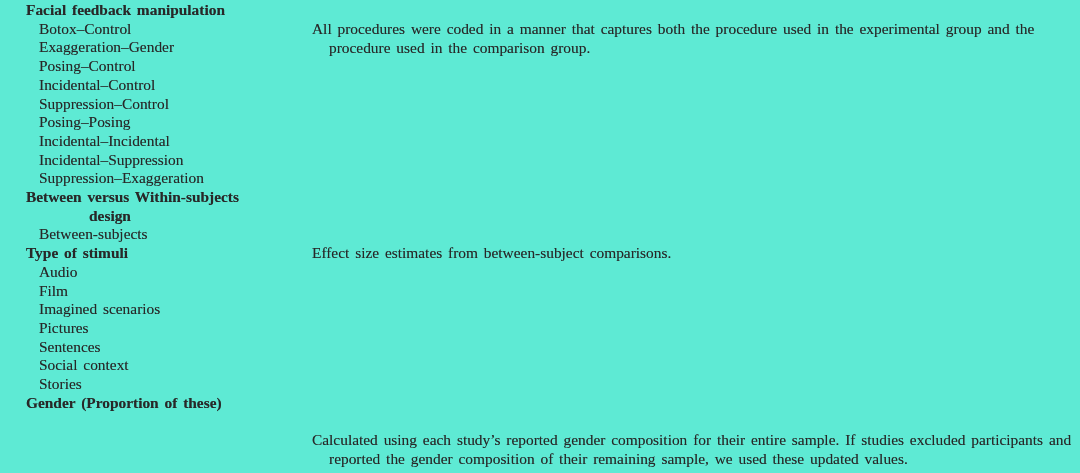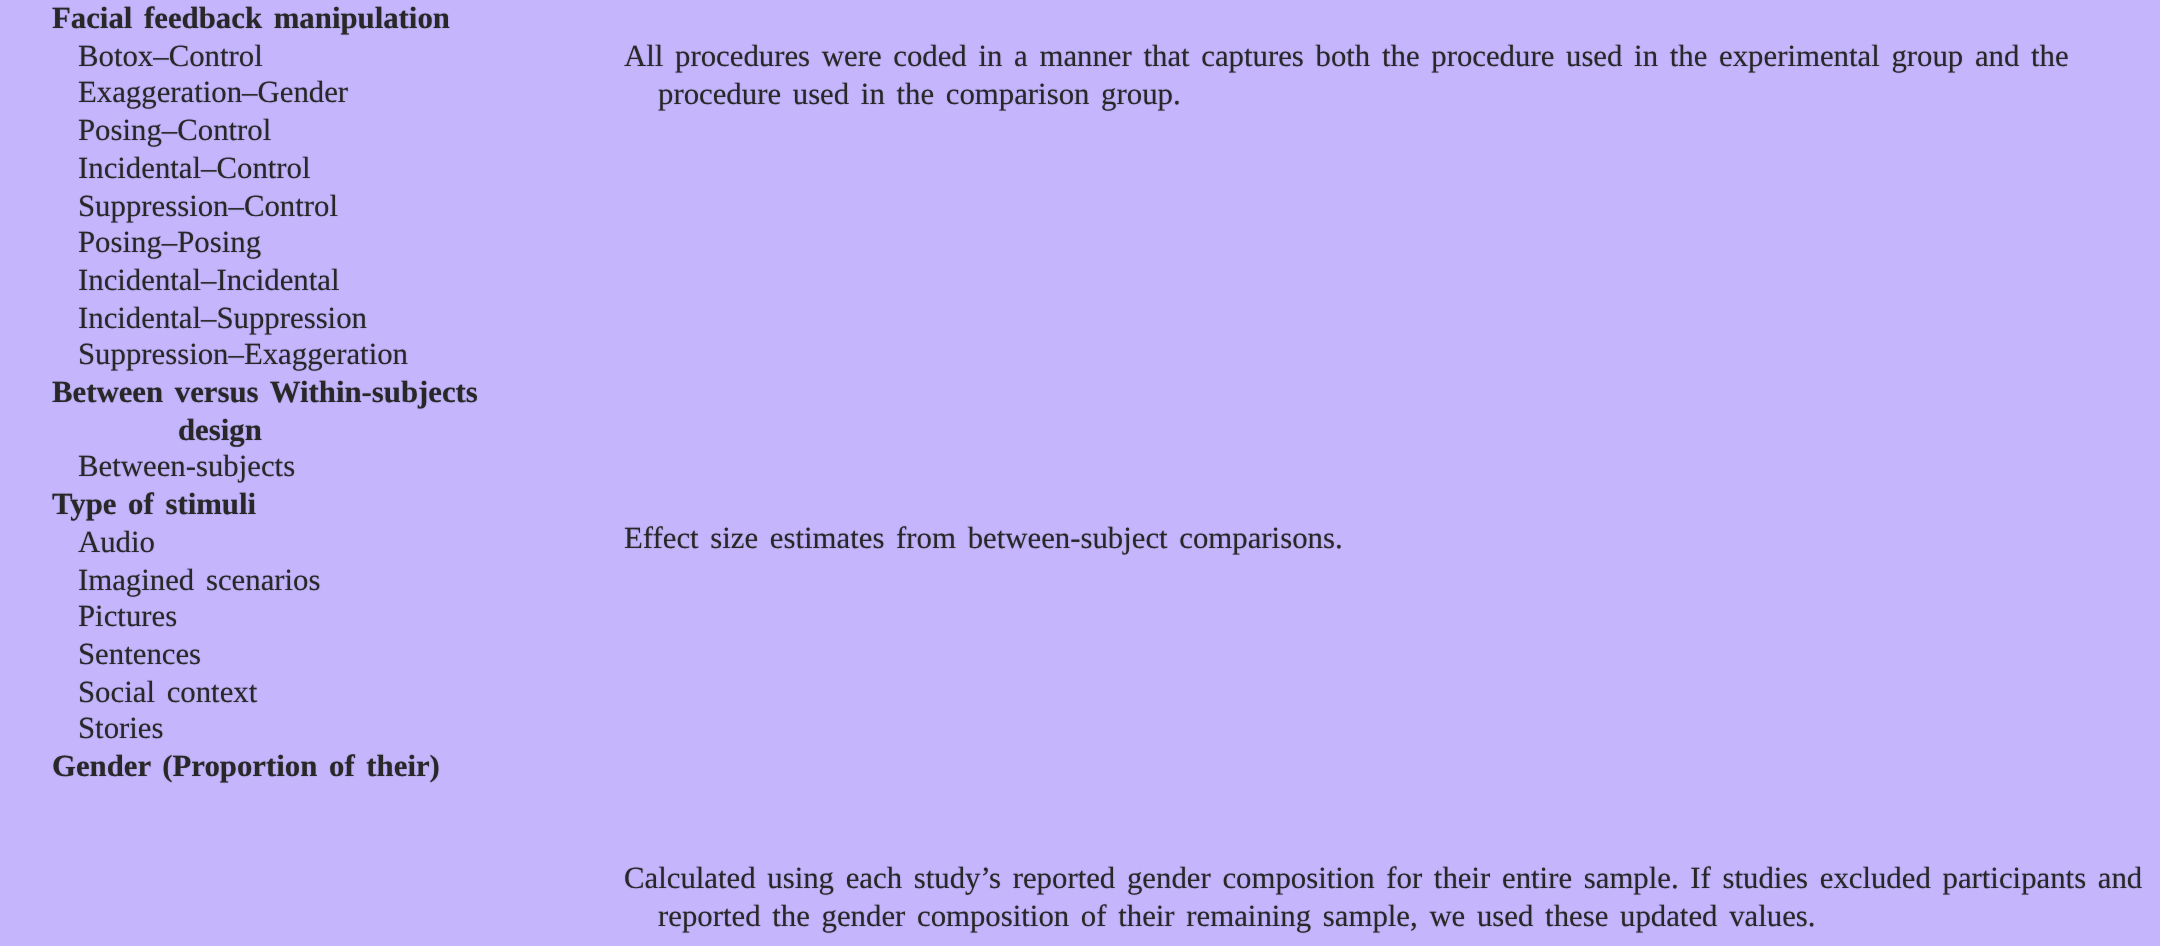--- a/index.html
+++ b/index.html
@@ -1,20 +1,20 @@
 <!DOCTYPE html>
 <html><head>
 <meta charset="utf-8">
 <style>
   html, body { margin: 0; padding: 0; background: #ffffff; }
   .canvas {
     position: relative;
     width: 1080px;
     height: 473px;
-    background: #c4b5fd;
+    background: #5eead4;
     overflow: hidden;
     font-family: "Liberation Serif", "DejaVu Serif", serif;
     font-size: 15.4px;
     line-height: 18.7px;
     color: #282828;
     word-spacing: 2px;
     text-shadow: 0 0 0.6px rgba(40,40,40,0.45);
   }
   .left-col {
     position: absolute;
@@ -41,21 +41,21 @@
     padding-left: 17px;
     text-indent: -17px;
     box-sizing: content-box;
   }
   .desc-block {
     position: absolute;
     left: 312px;
     width: 758px;
   }
   .desc-1 { top: 20px; }
-  .desc-2 { top: 244px; margin-top: 17px; }
+  .desc-2 { top: 244px; }
   .desc-4 { top: 431px; }
 </style>
 </head>
 <body>
 
 <div class="canvas">
 
   <div class="left-col">
     <div class="sec-header">Facial feedback manipulation</div>
     <div class="item">Botox–Control</div>
@@ -66,27 +66,28 @@
     <div class="item">Posing–Posing</div>
     <div class="item">Incidental–Incidental</div>
     <div class="item">Incidental–Suppression</div>
     <div class="item">Suppression–Exaggeration</div>
 
     <div class="sec-header hang">Between versus Within-subjects design</div>
     <div class="item">Between-subjects</div>
 
     <div class="sec-header">Type of stimuli</div>
     <div class="item">Audio</div>
+    <div class="item">Film</div>
     <div class="item">Imagined scenarios</div>
     <div class="item">Pictures</div>
     <div class="item">Sentences</div>
     <div class="item">Social context</div>
     <div class="item">Stories</div>
 
-    <div class="sec-header">Gender (Proportion of their)</div>
+    <div class="sec-header">Gender (Proportion of these)</div>
   </div>
 
   <div class="desc desc-1">All procedures were coded in a manner that captures both the procedure used in the experimental group and the procedure used in the comparison group.</div>
 
   <div class="desc-block desc-2">
     <div>Effect size estimates from between-subject comparisons.</div>
   </div>
 
   <div class="desc desc-4">Calculated using each study’s reported gender composition for their entire sample. If studies excluded participants and reported the gender composition of their remaining sample, we used these updated values.</div>
 

